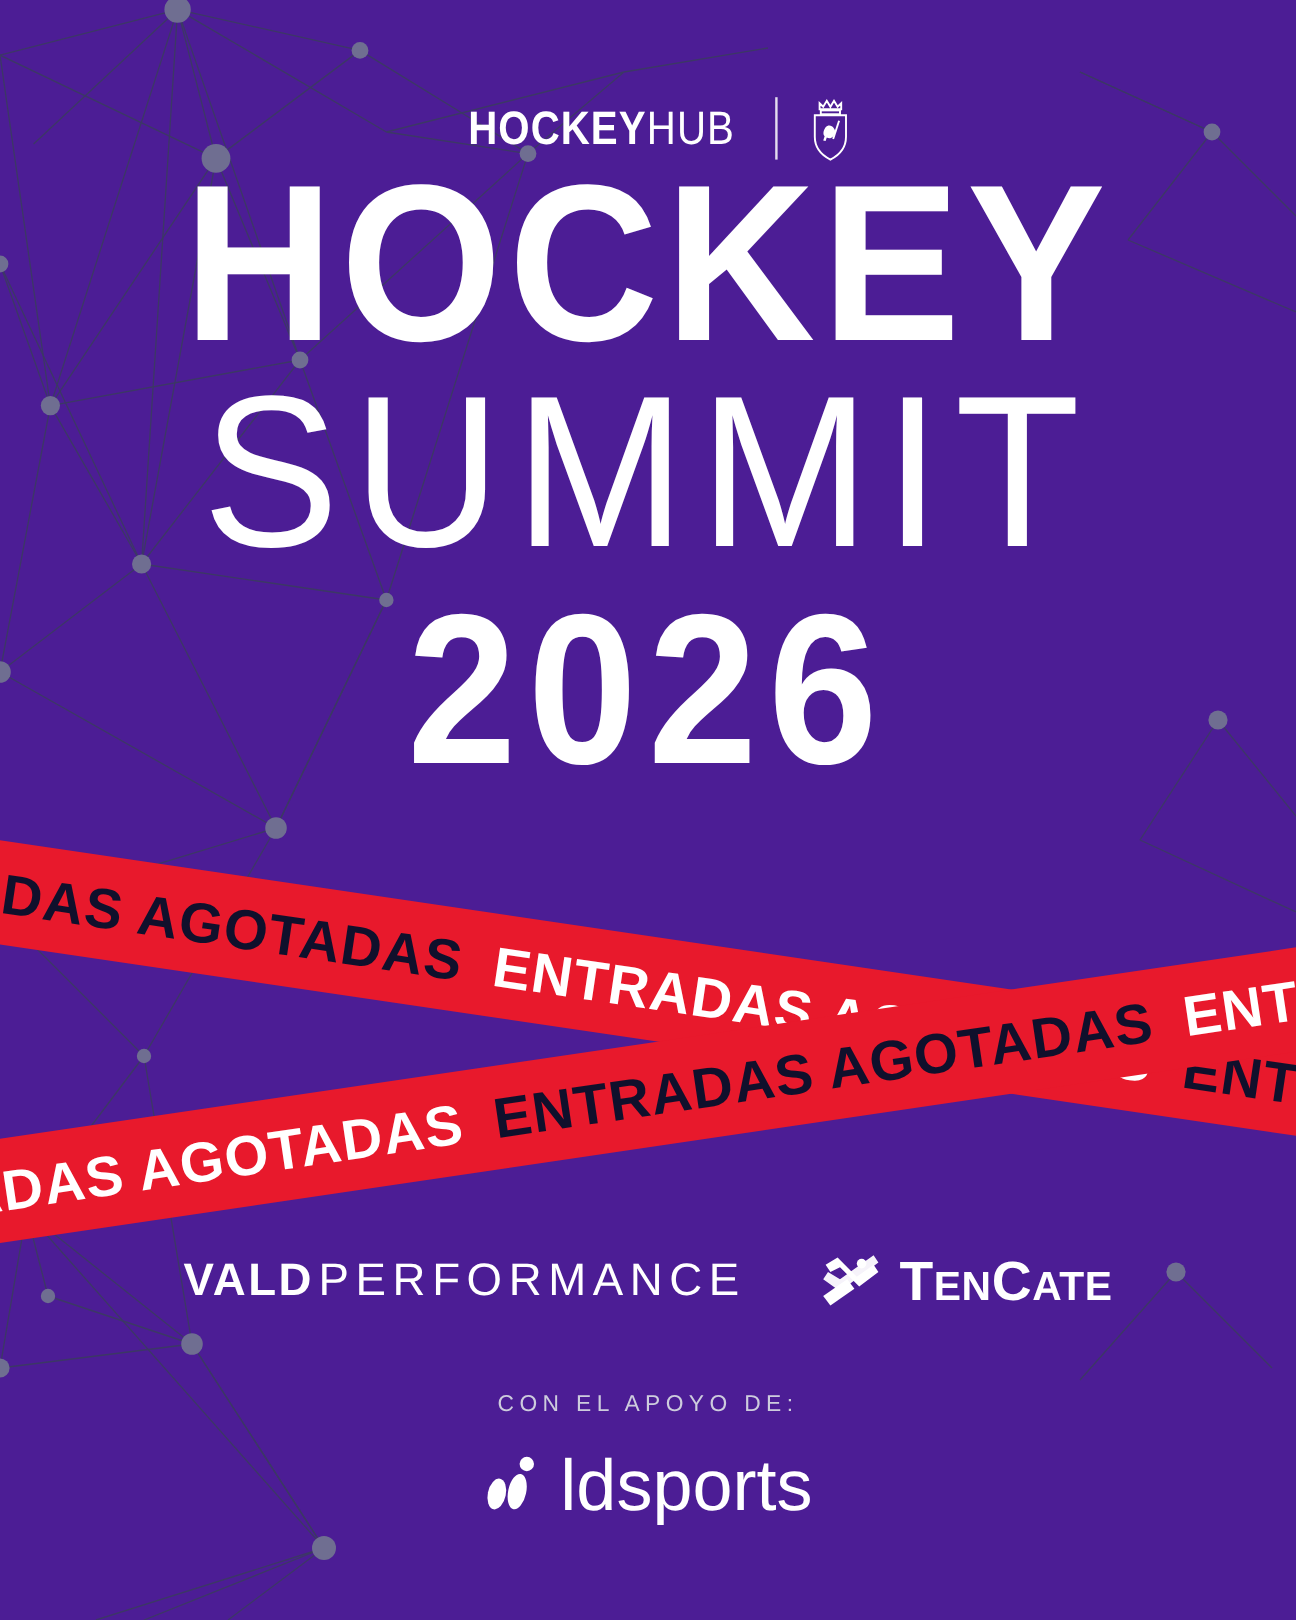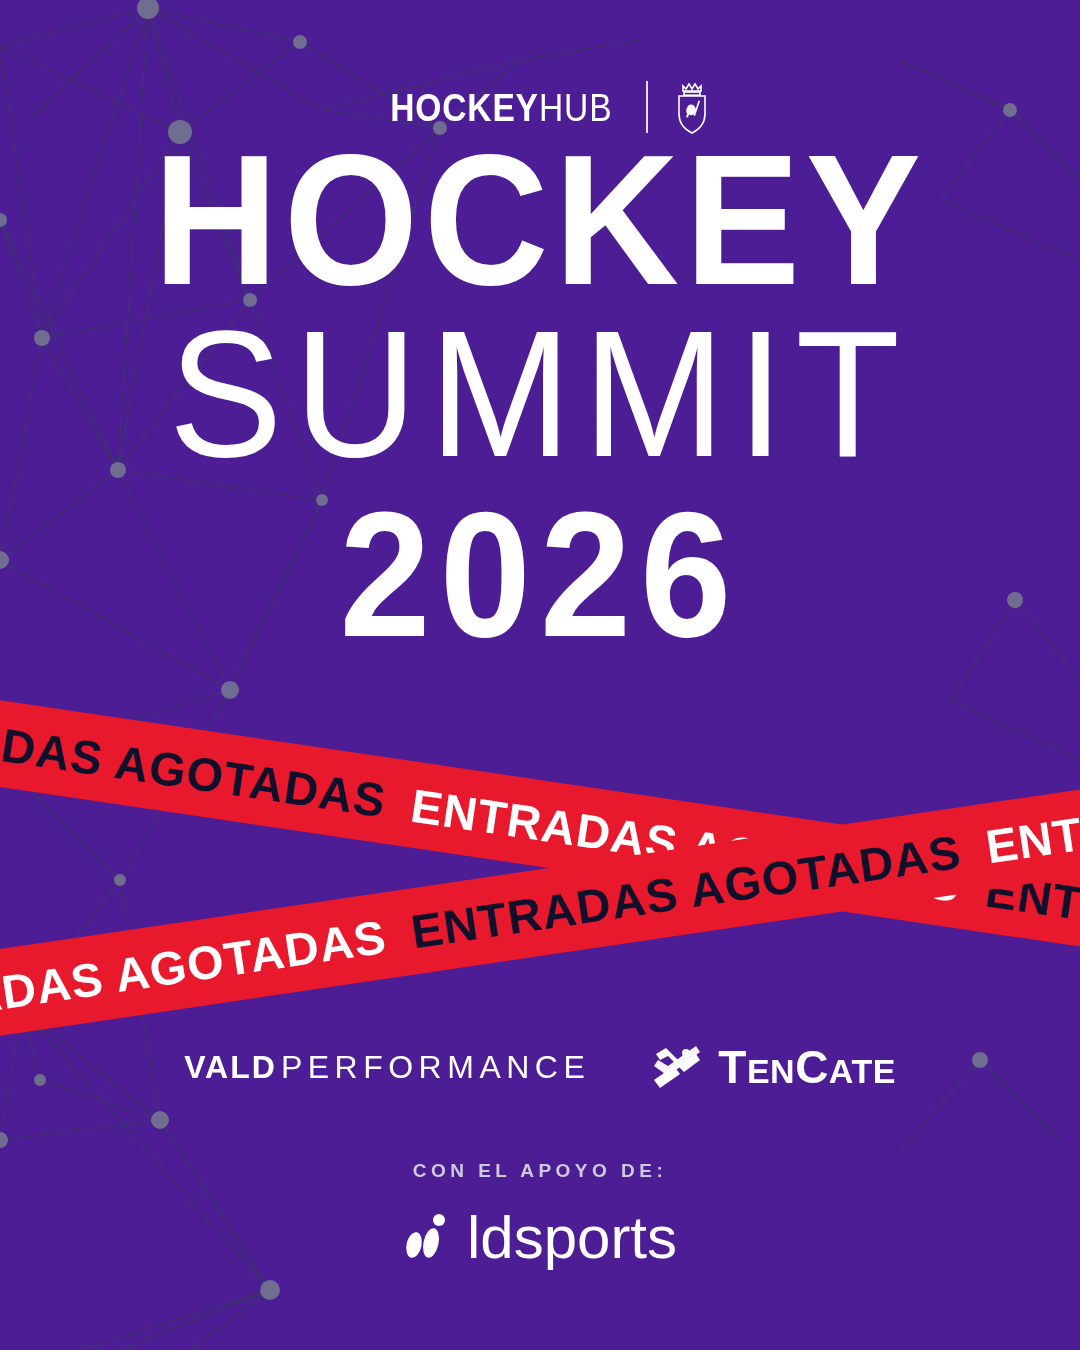--- a/index.html
+++ b/index.html
@@ -132,21 +132,21 @@
     top:1044px; left:0; right:0;
     display:flex;
     justify-content:center;
     align-items:center;
     gap:62px;
     z-index:6;
   }
   .vald {
     display:flex; align-items:center;
     color:#ffffff;
-    font-size:32px;
+    font-size:38px;
     line-height:1;
   }
   .vald-bold { font-weight:700; letter-spacing:2px; }
   .vald-light { font-weight:400; letter-spacing:5.5px; margin-left:4px; }
 
   .tencate {
     display:flex; gap:14px;
     color:#ffffff;
   }
   .tencate-mark { width:52px; height:46px; display:block; }
@@ -158,21 +158,21 @@
   }
   .tencate-name .sc { font-size:34px; }
 
   
   .support-label {
     position:absolute;
     top:1160px; left:0; right:0;
     text-align:center;
     color:#cdccdd;
     font-size:19px;
-    font-weight:700;
+    font-weight:400;
     letter-spacing:4.5px;
     z-index:6;
   }
   .lds {
     position:absolute;
     top:1208px; left:0; right:0;
     display:flex;
     justify-content:center;
     align-items:center;
     gap:16px;

